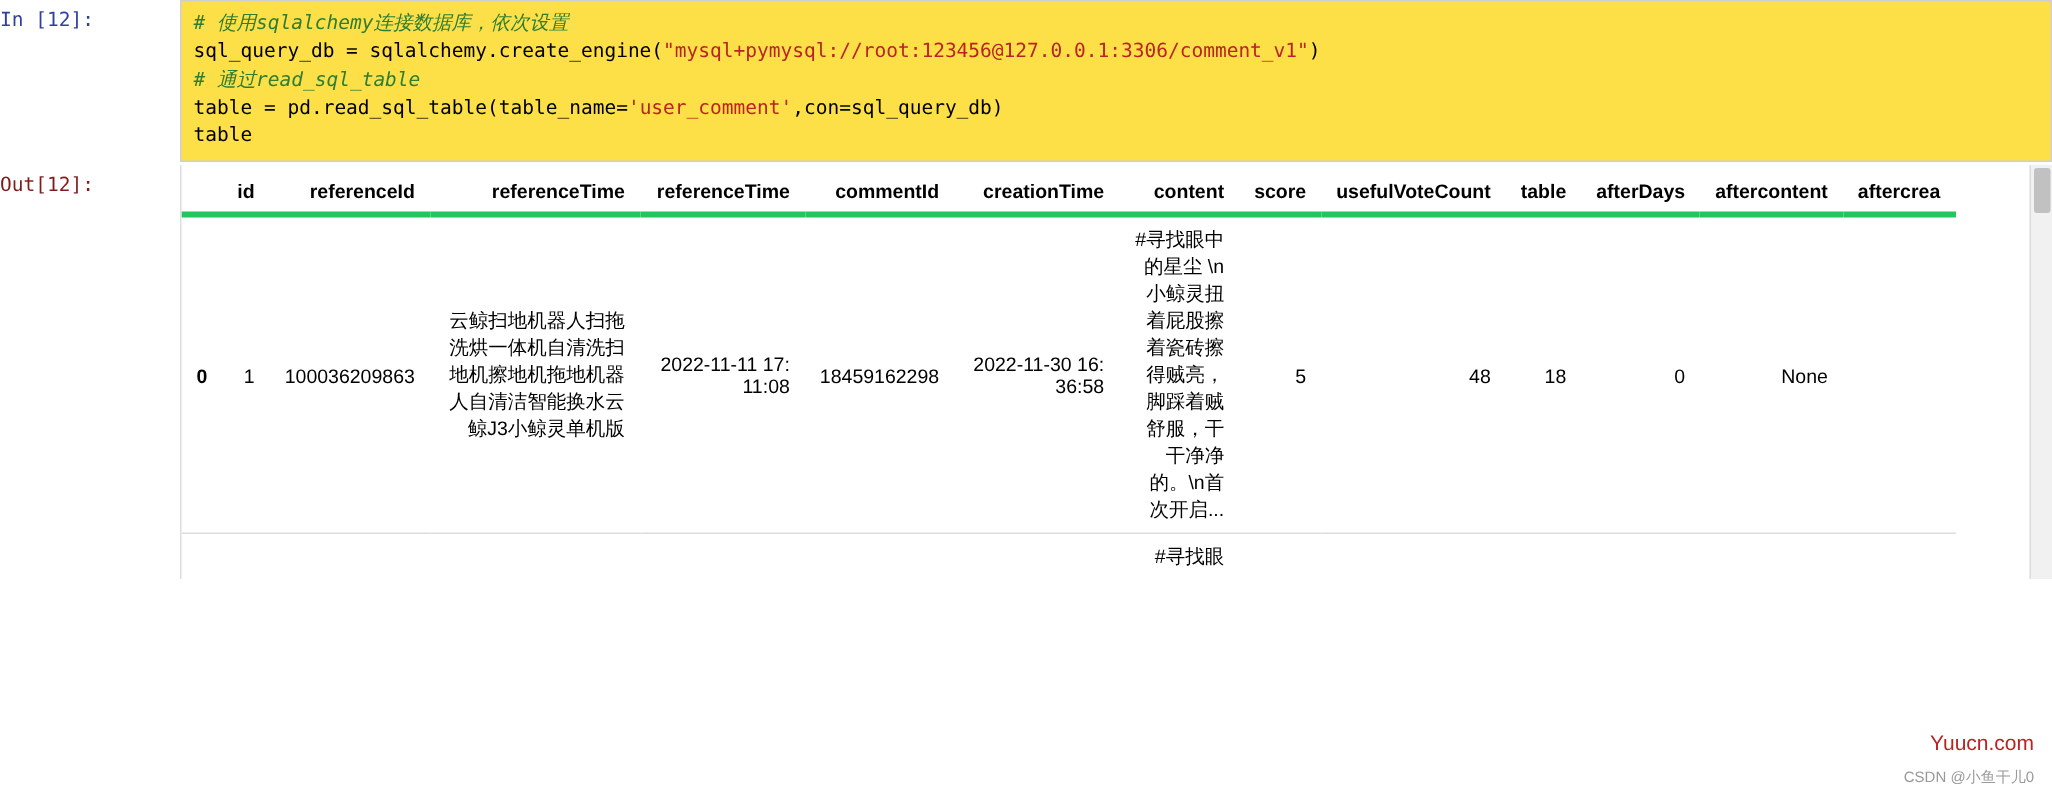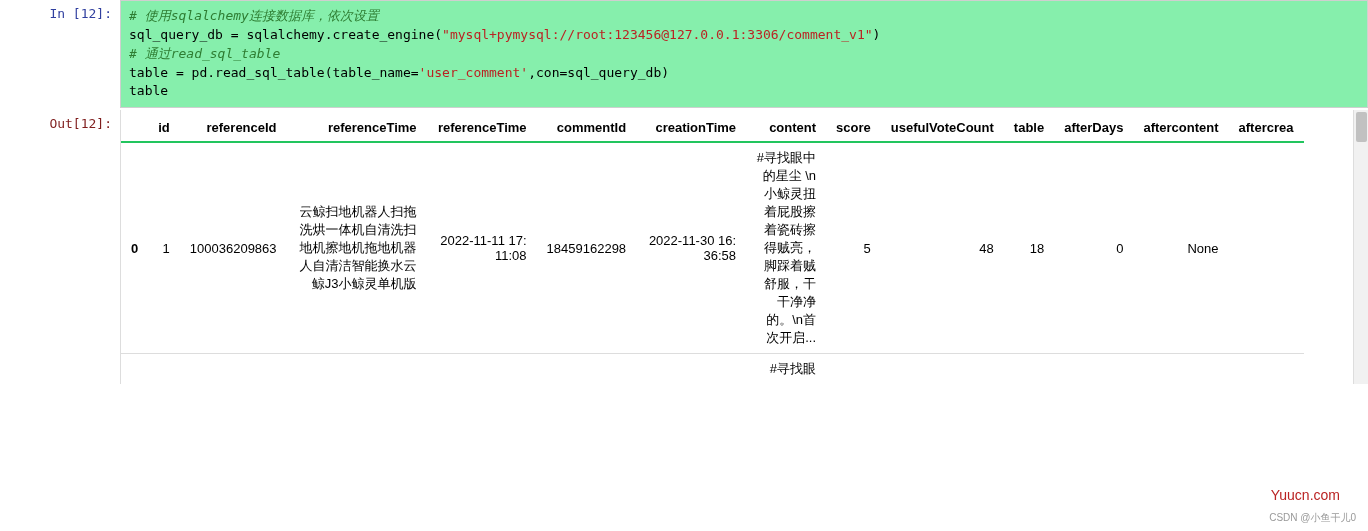--- a/index.html
+++ b/index.html
@@ -1,35 +1,35 @@
 <!DOCTYPE html>
 <html><head>
   <meta charset="utf-8">
   <style>
     * { box-sizing: border-box; margin: 0; padding: 0; }
     body { font-family: "Microsoft YaHei", Arial, sans-serif; font-size: 13px; background: #fff; color: #000; width: 1368px; }
     .notebook { padding: 0; }
     .cell { display: flex; align-items: flex-start; margin-bottom: 2px; }
-    .prompt { width: 120px; text-align: right; padding: 6px 8px 0 0; font-family: monospace; font-size: 13px; flex-shrink: 0; }
+    .prompt { width: 120px; padding: 6px 8px 0 0; font-family: monospace; font-size: 13px; flex-shrink: 0; }
     .prompt.in { color: #303F9F; }
     .prompt.out { color: #7f1d1d; }
-    .code-area { flex: 1; border: 1px solid #cfcfcf; background: #86efac; padding: 6px 8px; font-family: monospace; font-size: 13px; line-height: 1.45; white-space: pre; overflow-x: auto; }
+    .code-area { flex: 1; border: 1px solid #cfcfcf; background: #fde047; padding: 6px 8px; font-family: monospace; font-size: 13px; line-height: 1.45; white-space: pre; overflow-x: auto; }
     .comment { font-style: italic; color: #2E7D32; }
     .plain { color: #000; }
     .string { color: #BA2323; }
     .output-area { flex: 1; overflow-x: auto; border-left: 1px solid #ddd; padding-top: 4px; position: relative; }
     table.dataframe { border-collapse: collapse; font-size: 13px; }
     table.dataframe th, table.dataframe td { padding: 6px 10px; text-align: right; vertical-align: middle; border: none; }
-    table.dataframe thead th { font-weight: bold; border-bottom: 2px solid #22c55e; }
+    table.dataframe thead th { font-weight: bold; border-bottom: 4px solid #22c55e; }
     table.dataframe tbody tr { border-top: 1px solid #ddd; }
     table.dataframe tbody th { font-weight: bold; }
     .cell-content { max-width: 120px; word-break: break-all; white-space: normal; }
     .scroll-track { position: absolute; right: 0; top: 0; bottom: 0; width: 15px; background: #f1f1f1; border-left: 1px solid #ddd; }
     .scroll-thumb { position: absolute; top: 2px; left: 2px; width: 11px; height: 30px; background: #c1c1c1; border-radius: 2px; }
-    .watermark-1 { position: fixed; right: 28px; bottom: 28px; color: #BA2323; font-size: 14px; font-family: Arial; }
+    .watermark-1 { position: fixed; right: 12px; bottom: 28px; color: #BA2323; font-size: 14px; font-family: Arial; }
     .watermark-2 { position: fixed; right: 12px; bottom: 6px; color: #999; font-size: 10px; font-family: Arial; }
   </style>
 </head>
 <body>
 
 <div class="notebook">
   <div class="cell">
     <div class="prompt in">In [12]:</div>
     <div class="code-area"><span class="comment"># 使用sqlalchemy连接数据库，依次设置</span>
 <span class="plain">sql_query_db = sqlalchemy.create_engine(</span><span class="string">"mysql+pymysql://root:123456@127.0.0.1:3306/comment_v1"</span><span class="plain">)</span>

